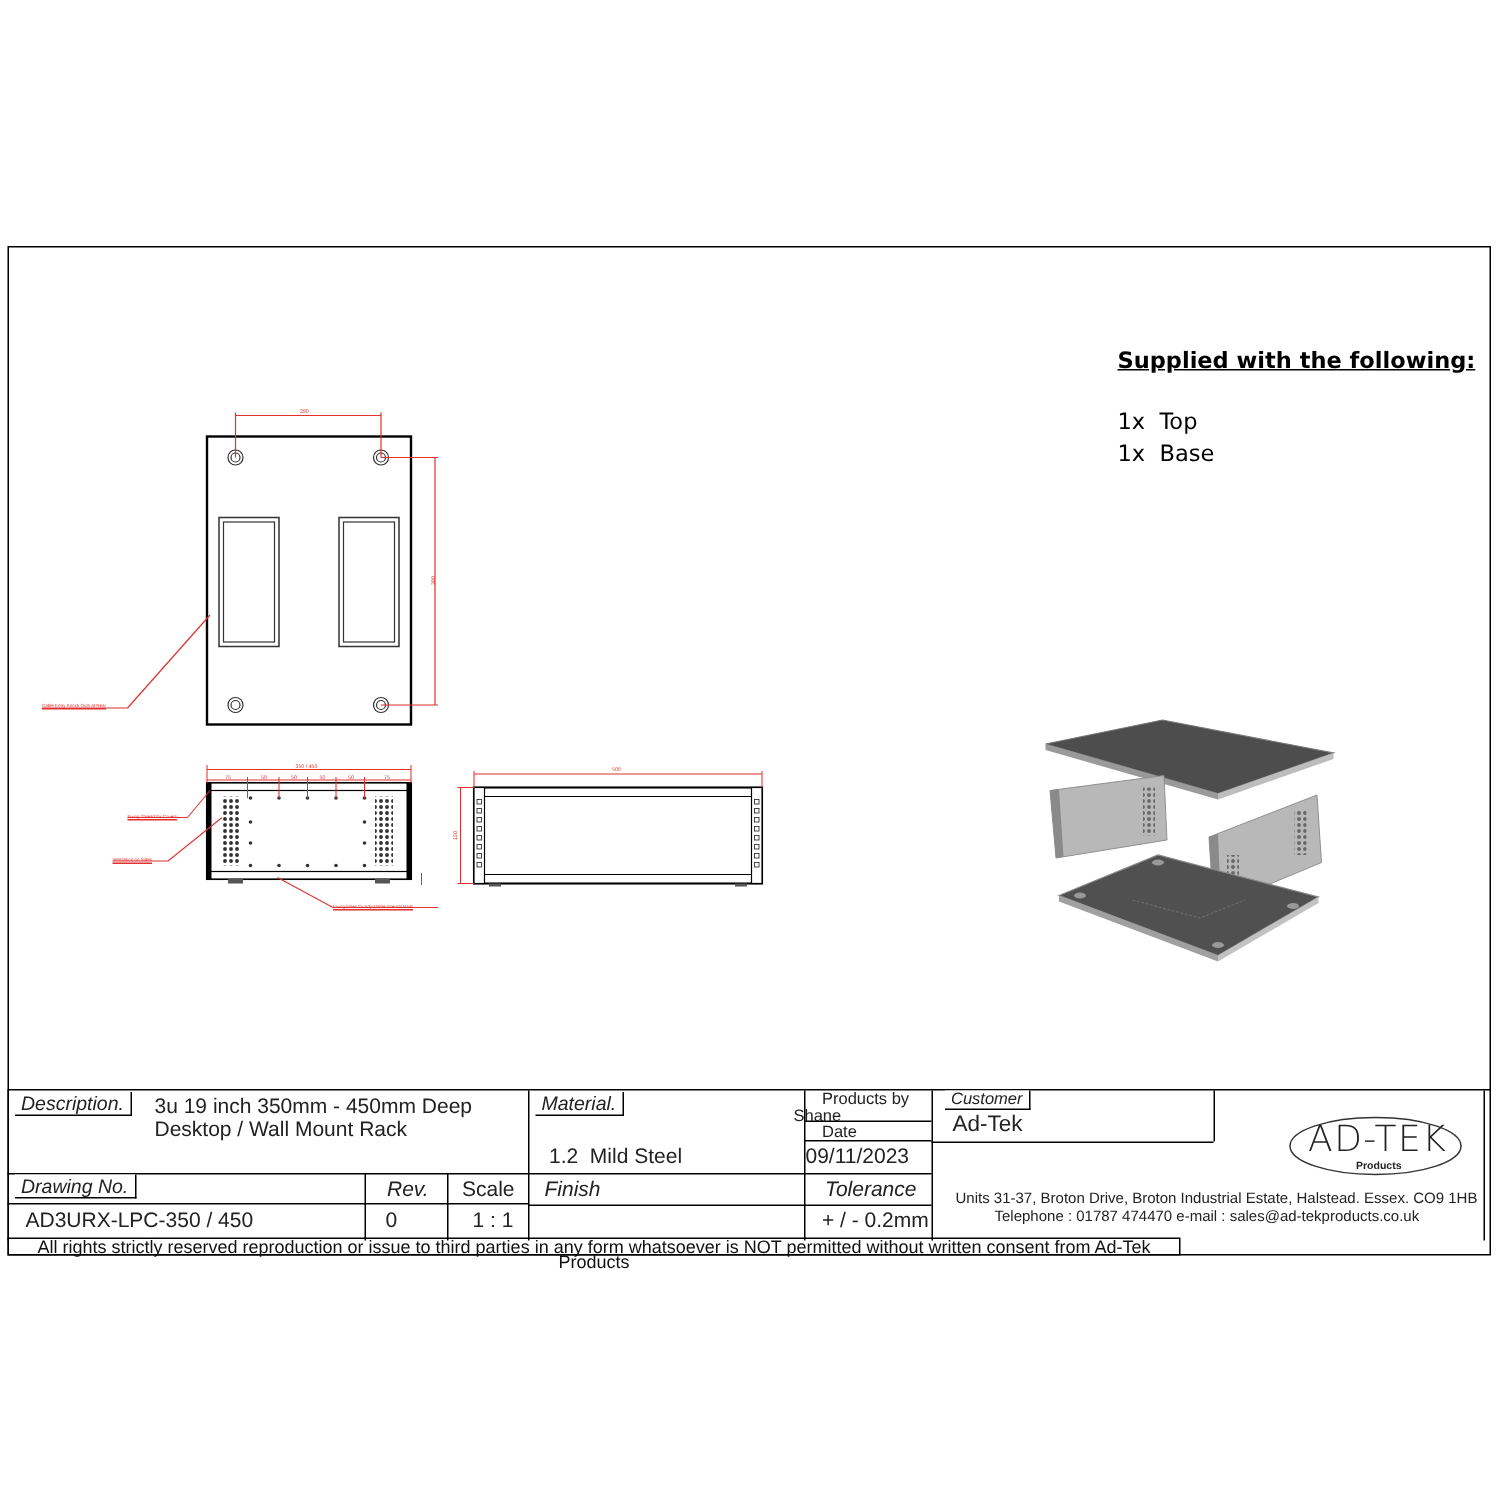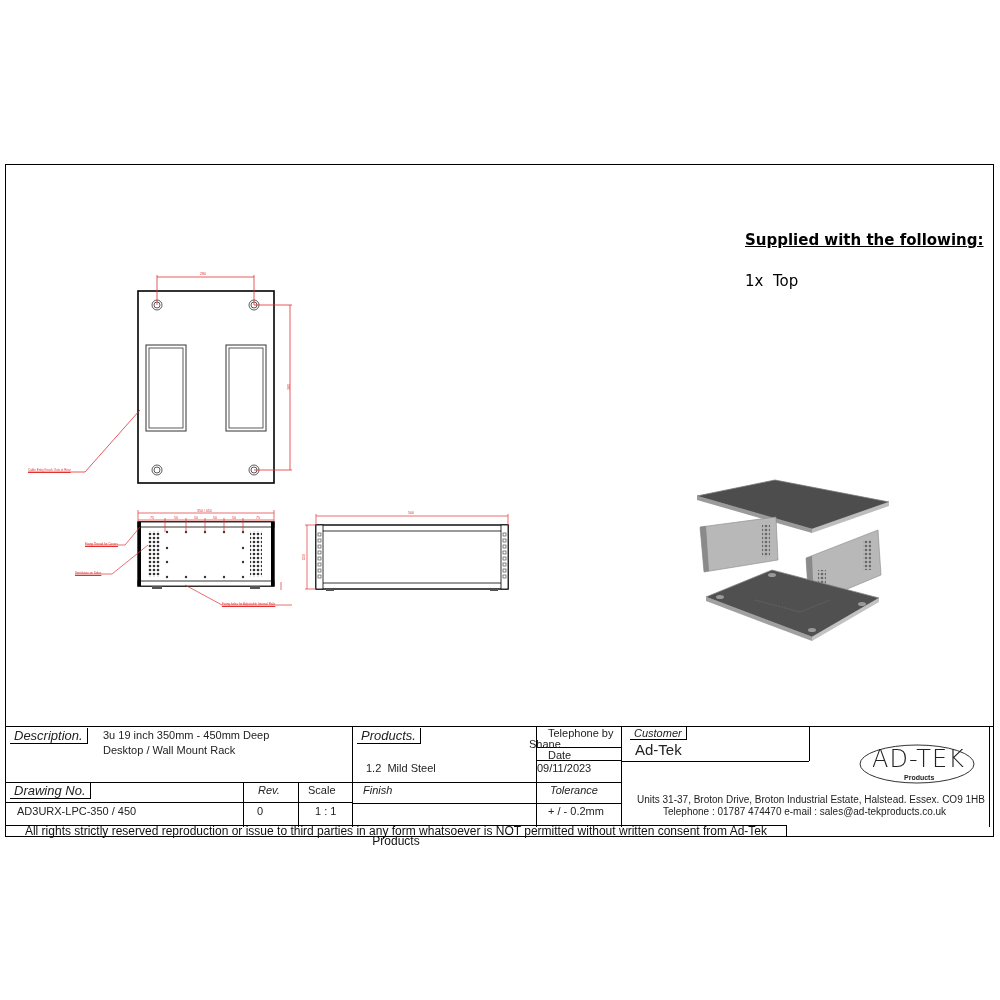--- a/index.html
+++ b/index.html
@@ -9,33 +9,34 @@
   .supplied { position: absolute; left: 745px; top: 183px; font-family: "DejaVu Sans", sans-serif; margin-top: 48px; }
   .supplied-title { font-size: 15px; font-weight: bold; text-decoration: underline; margin: 0 0 22px 0; }
   .supplied-item { font-size: 15px; line-height: 21px; white-space: pre; }
   .drawing { position: absolute; left: 0; top: 0; width: 1000px; height: 1000px; }
   .ann { position: absolute; font-size: 3px; color: #e03030; text-decoration: underline; white-space: nowrap; font-family: "Liberation Sans", sans-serif; }
   .dimtxt { position: absolute; font-size: 3.5px; color: #e03030; white-space: nowrap; font-family: "Liberation Sans", sans-serif; }
 
   
   .tb { position: absolute; left: 5px; top: 726px; width: 989px; height: 111px; border-top: 1.5px solid #000; box-sizing: border-box; }
   .lbl { position: absolute; font-size: 13px; font-style: italic; color: #222; padding: 0 4px; border-right: 1px solid #000; border-bottom: 1px solid #000; background: #fff; }
-  .val { position: absolute; font-size: 11px; color: #222; }
+  .val { position: absolute; font-size: 14px; color: #222; }
   .small { font-size: 11px; }
   .footer { position: absolute; left: 5px; top: 825px; width: 782px; height: 12px; border: 1.5px solid #000; box-sizing: border-box; font-size: 12px; text-align: center; line-height: 10px; color: #111; }
   .logo { position: absolute; left: 858px; top: 741px; width: 118px; height: 46px; }
 </style>
 </head>
 <body>
 
 <div class="sheet"></div>
 
 <div class="supplied">
   <div class="supplied-title">Supplied with the following:</div>
   <div class="supplied-item"><span>1x</span>  <span>Top</span></div>
+  <div class="supplied-item"><span>1x</span>  <span>Base</span></div>
 </div>
 
 <svg class="drawing" viewBox="0 0 1000 1000">
   <defs>
     <pattern id="vent" width="4" height="4" patternUnits="userSpaceOnUse">
       <circle cx="2" cy="2" r="1.3" fill="#333"></circle>
     </pattern>
   </defs>
 
   <g>
@@ -207,24 +208,24 @@
   <div class="abs" style="left:531px; top:33px; width:85px; height:0; border-top:1px solid #000;"></div>
   <div class="abs" style="left:616px; top:34px; width:188px; height:0; border-top:1px solid #000;"></div>
   <div class="abs" style="left:804px; top:0; width:0; height:34px; border-left:1px solid #000;"></div>
   <div class="abs" style="left:984px; top:0; width:0; height:100px; border-left:1.5px solid #000;"></div>
   <div class="abs" style="left:0; top:0; width:0; height:100px; border-left:1.5px solid #000;"></div>
 
   <div class="lbl" style="left:5px; top:1px;">Description.</div>
   <div class="val" style="left:98px; top:2px;">3u 19 inch 350mm - 450mm Deep</div>
   <div class="val" style="left:98px; top:17px;">Desktop / Wall Mount Rack</div>
 
-  <div class="lbl" style="left:352px; top:1px;">Products.</div>
+  <div class="lbl" style="left:352px; top:1px;">Material.</div>
   <div class="val" style="left:361px; top:35px; white-space:pre;">1.2  Mild Steel</div>
 
-  <div class="val small" style="left:543px; top:0px;">Telephone by</div>
+  <div class="val small" style="left:543px; top:0px;">Products by</div>
   <div class="val small" style="left:524px; top:11px;">Shane</div>
   <div class="val small" style="left:543px; top:22px;">Date</div>
   <div class="val" style="left:532px; top:35px;">09/11/2023</div>
 
   <div class="lbl small" style="left:625px; top:0px;">Customer</div>
   <div class="val" style="left:630px; top:14px; font-size:15px;">Ad-Tek</div>
 
   <div class="lbl" style="left:5px; top:56px;">Drawing No.</div>
   <div class="val" style="left:12px; top:78px;">AD3URX-LPC-350 / 450</div>
   <div class="val" style="left:253px; top:57px; font-style:italic;">Rev.</div>

